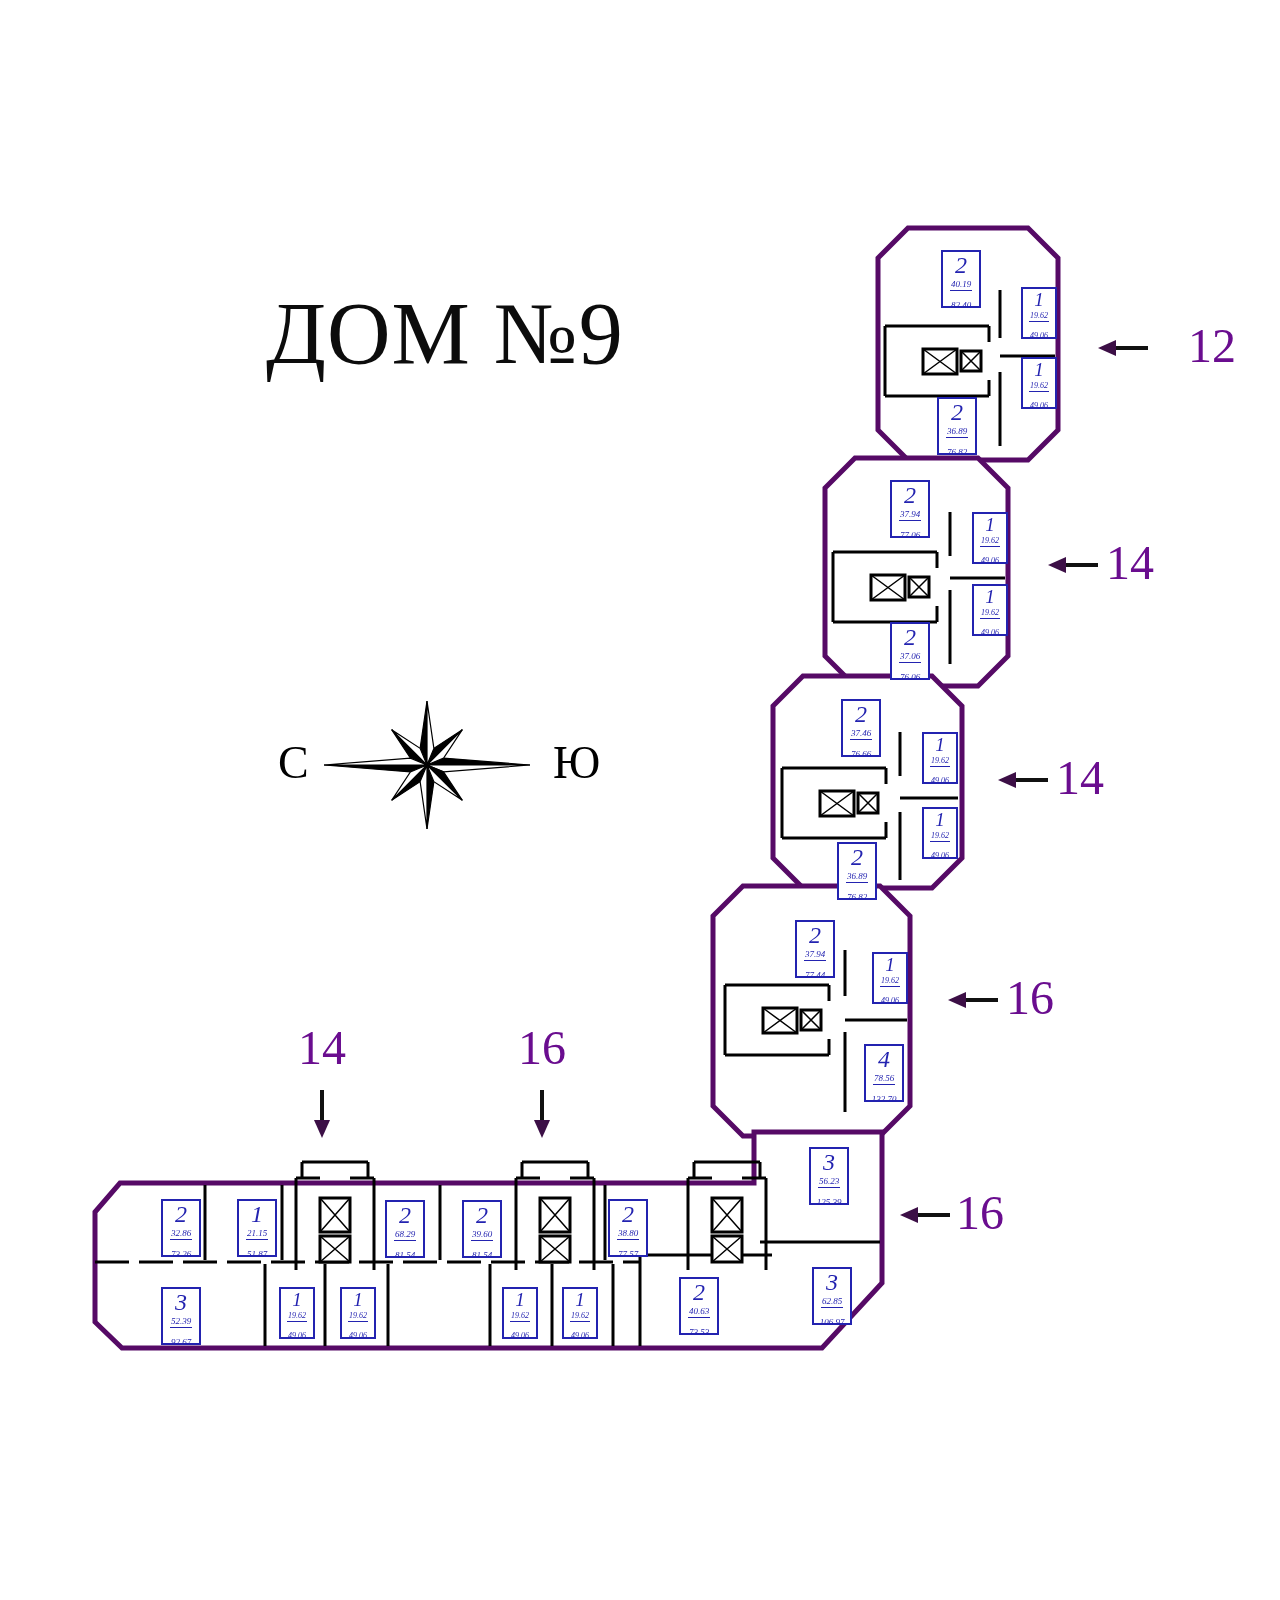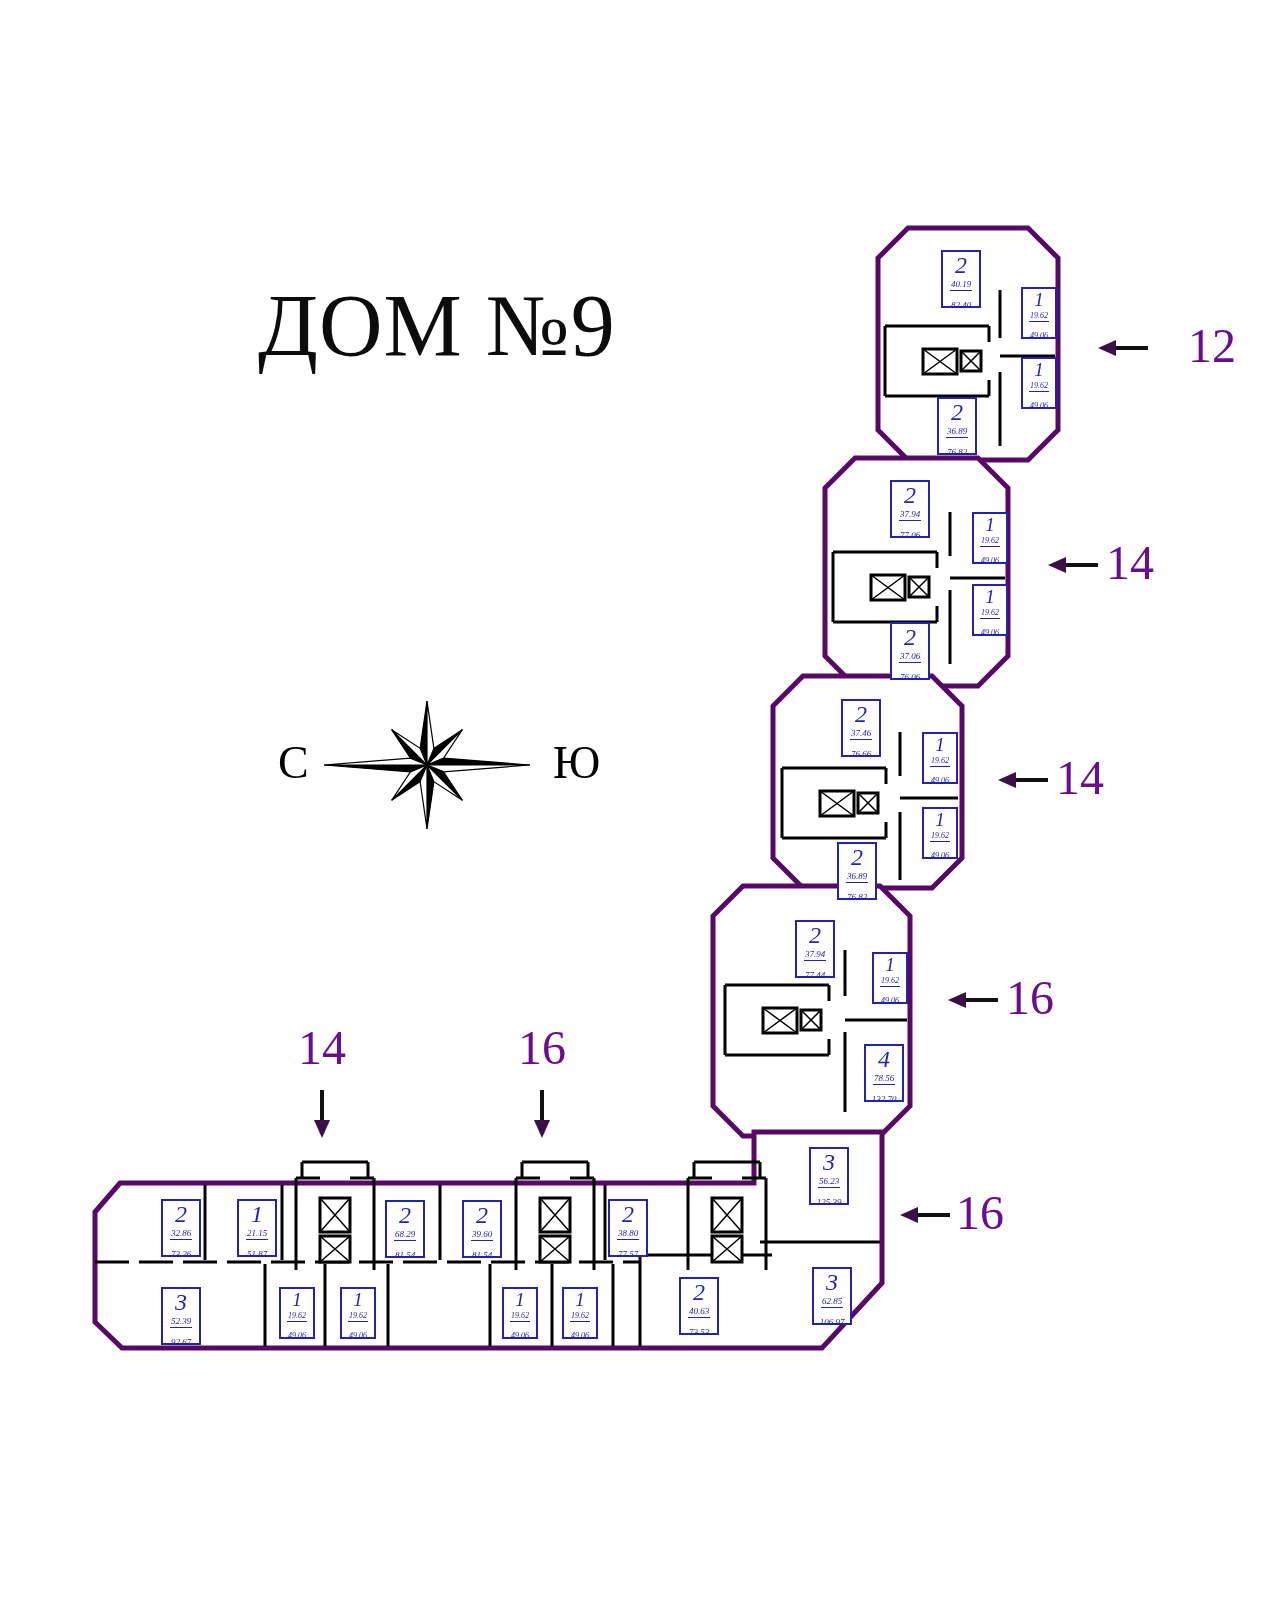--- a/index.html
+++ b/index.html
@@ -6,21 +6,21 @@
   body{width:1280px;height:1600px;position:relative;font-family:"Liberation Serif","DejaVu Serif",serif;}
   .canvas{position:absolute;left:0;top:0;width:1280px;height:1600px;background:#fff;overflow:hidden;}
   svg.plan{position:absolute;left:0;top:0;}
   .w{stroke:#000;stroke-width:3;fill:#fff;}
   .w1{stroke:#000;stroke-width:1.5;fill:none;}
   .outer{stroke:#560a66;stroke-width:5;fill:#fff;stroke-linejoin:miter;}
   .inner{stroke:#000;stroke-width:3;fill:none;}
   .corr{stroke:#000;stroke-width:3;fill:none;stroke-dasharray:34 10;}
   .arrow-shaft{stroke:#111;stroke-width:4;}
   .arrow-head{fill:#3c0f46;stroke:none;}
-  .title{position:absolute;left:250px;top:272px;font-size:88px;line-height:1.05;color:#0c0c0c;margin:8px;font-weight:400;letter-spacing:1px;white-space:nowrap;}
+  .title{position:absolute;left:250px;top:272px;font-size:88px;line-height:1.05;color:#0c0c0c;margin:16px;font-weight:400;letter-spacing:1px;white-space:nowrap;}
   .compass-letter{position:absolute;font-size:46px;color:#000;line-height:1;}
   .floor-label{position:absolute;font-size:48px;line-height:1.1;color:#6a0d8f;white-space:nowrap;}
   .floor-label.down{transform:translateX(-50%);}
   .apt{position:absolute;display:flex;flex-direction:column;align-items:center;box-sizing:border-box;
        width:40px;height:58px;border:2px solid #2323b0;background:#fff;padding-top:1px;z-index:5;}
   .apt-rooms{font-style:italic;font-size:24px;line-height:25px;color:#2323b0;}
   .apt-a1{font-style:italic;font-size:9px;line-height:10px;color:#2323b0;border-bottom:1px solid #2323b0;padding:0 1px 1px;margin-top:1px;white-space:nowrap;}
   .apt-a2{font-style:italic;font-size:9px;line-height:10px;color:#2323b0;margin-top:9px;white-space:nowrap;}
   .apt.small{width:36px;height:52px;}
   .apt.small .apt-rooms{font-size:19px;line-height:20px;}

